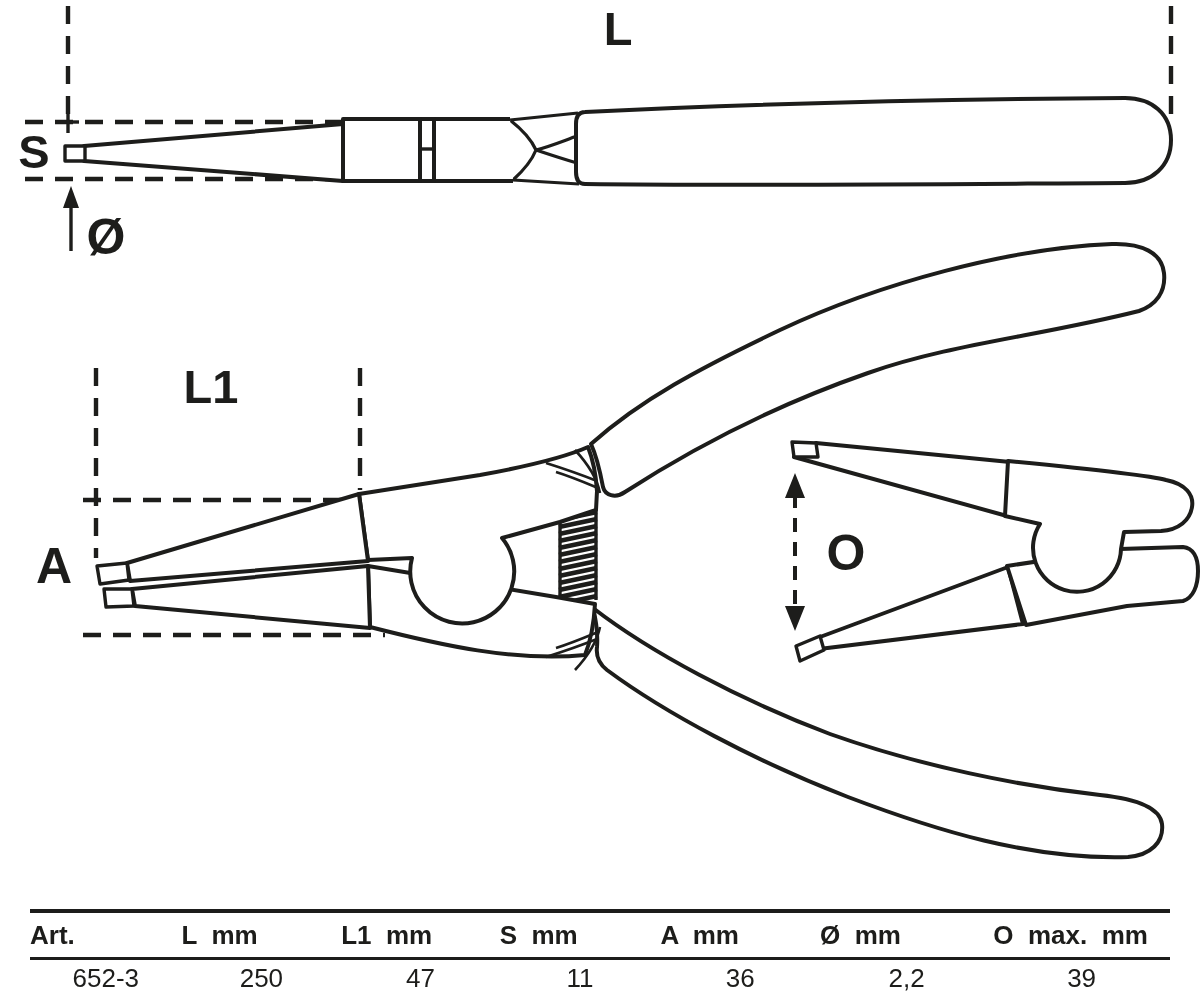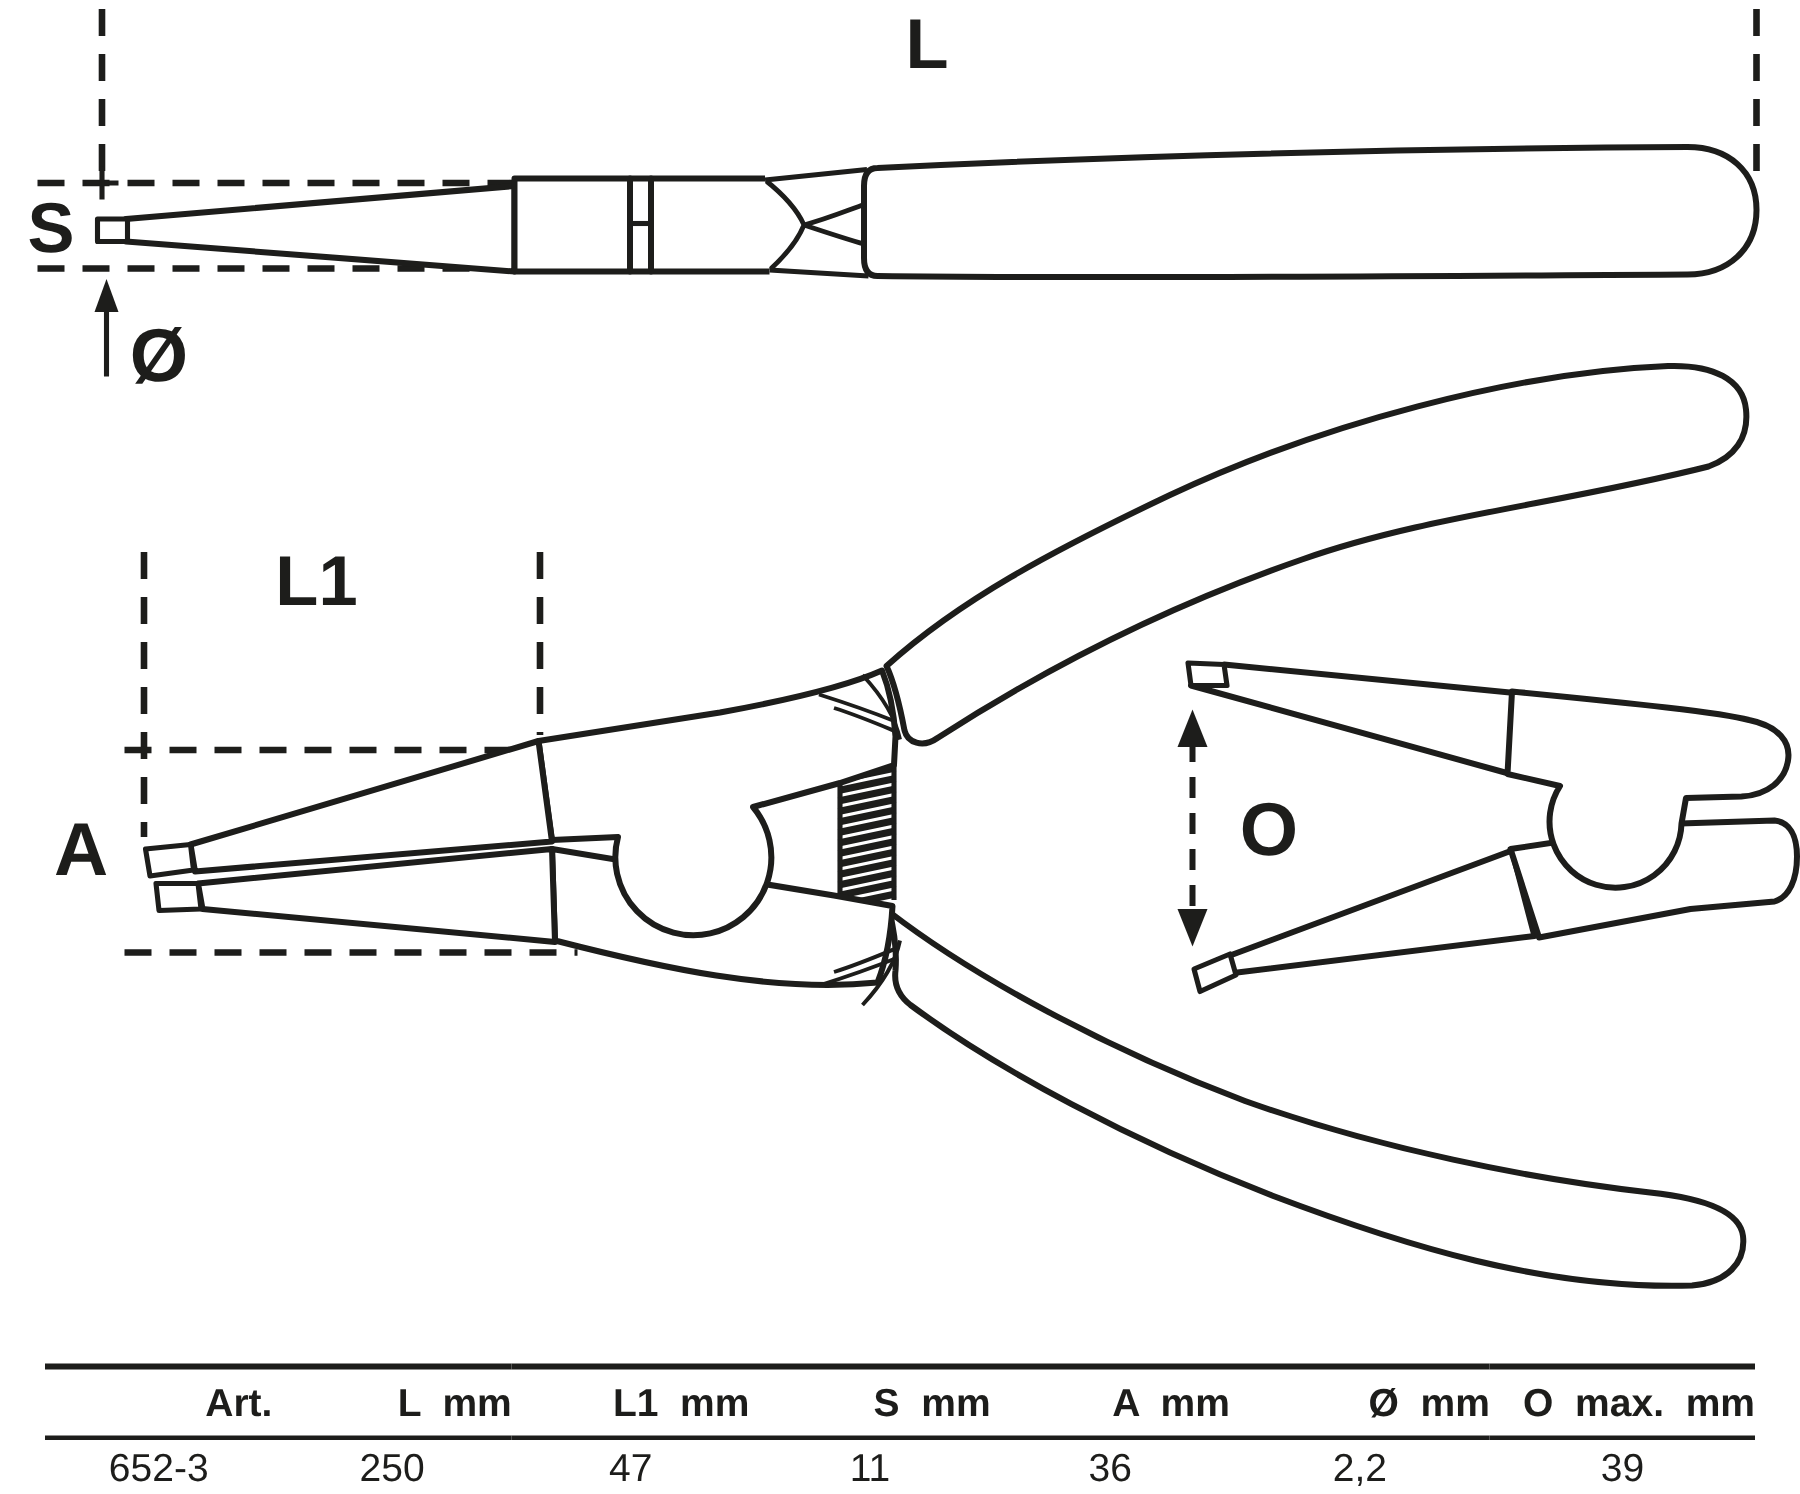--- a/index.html
+++ b/index.html
@@ -80,21 +80,21 @@
     width: 100%;
     border-collapse: collapse;
     table-layout: fixed;
     border-top: 4px solid #1d1d1b;
     border-bottom: 4px solid #1d1d1b;
     color: #1d1d1b;
   }
   table.spec th {
     font-size: 26px;
     font-weight: bold;
-    text-align: right;
+    text-align: left;
     padding: 7px 0 6px 0;
     border-bottom: 3px solid #1d1d1b;
     white-space: pre;
   }
   table.spec td {
     font-size: 26px;
     font-weight: normal;
     text-align: center;
     padding: 3px 0 6px 0;
     white-space: pre;

